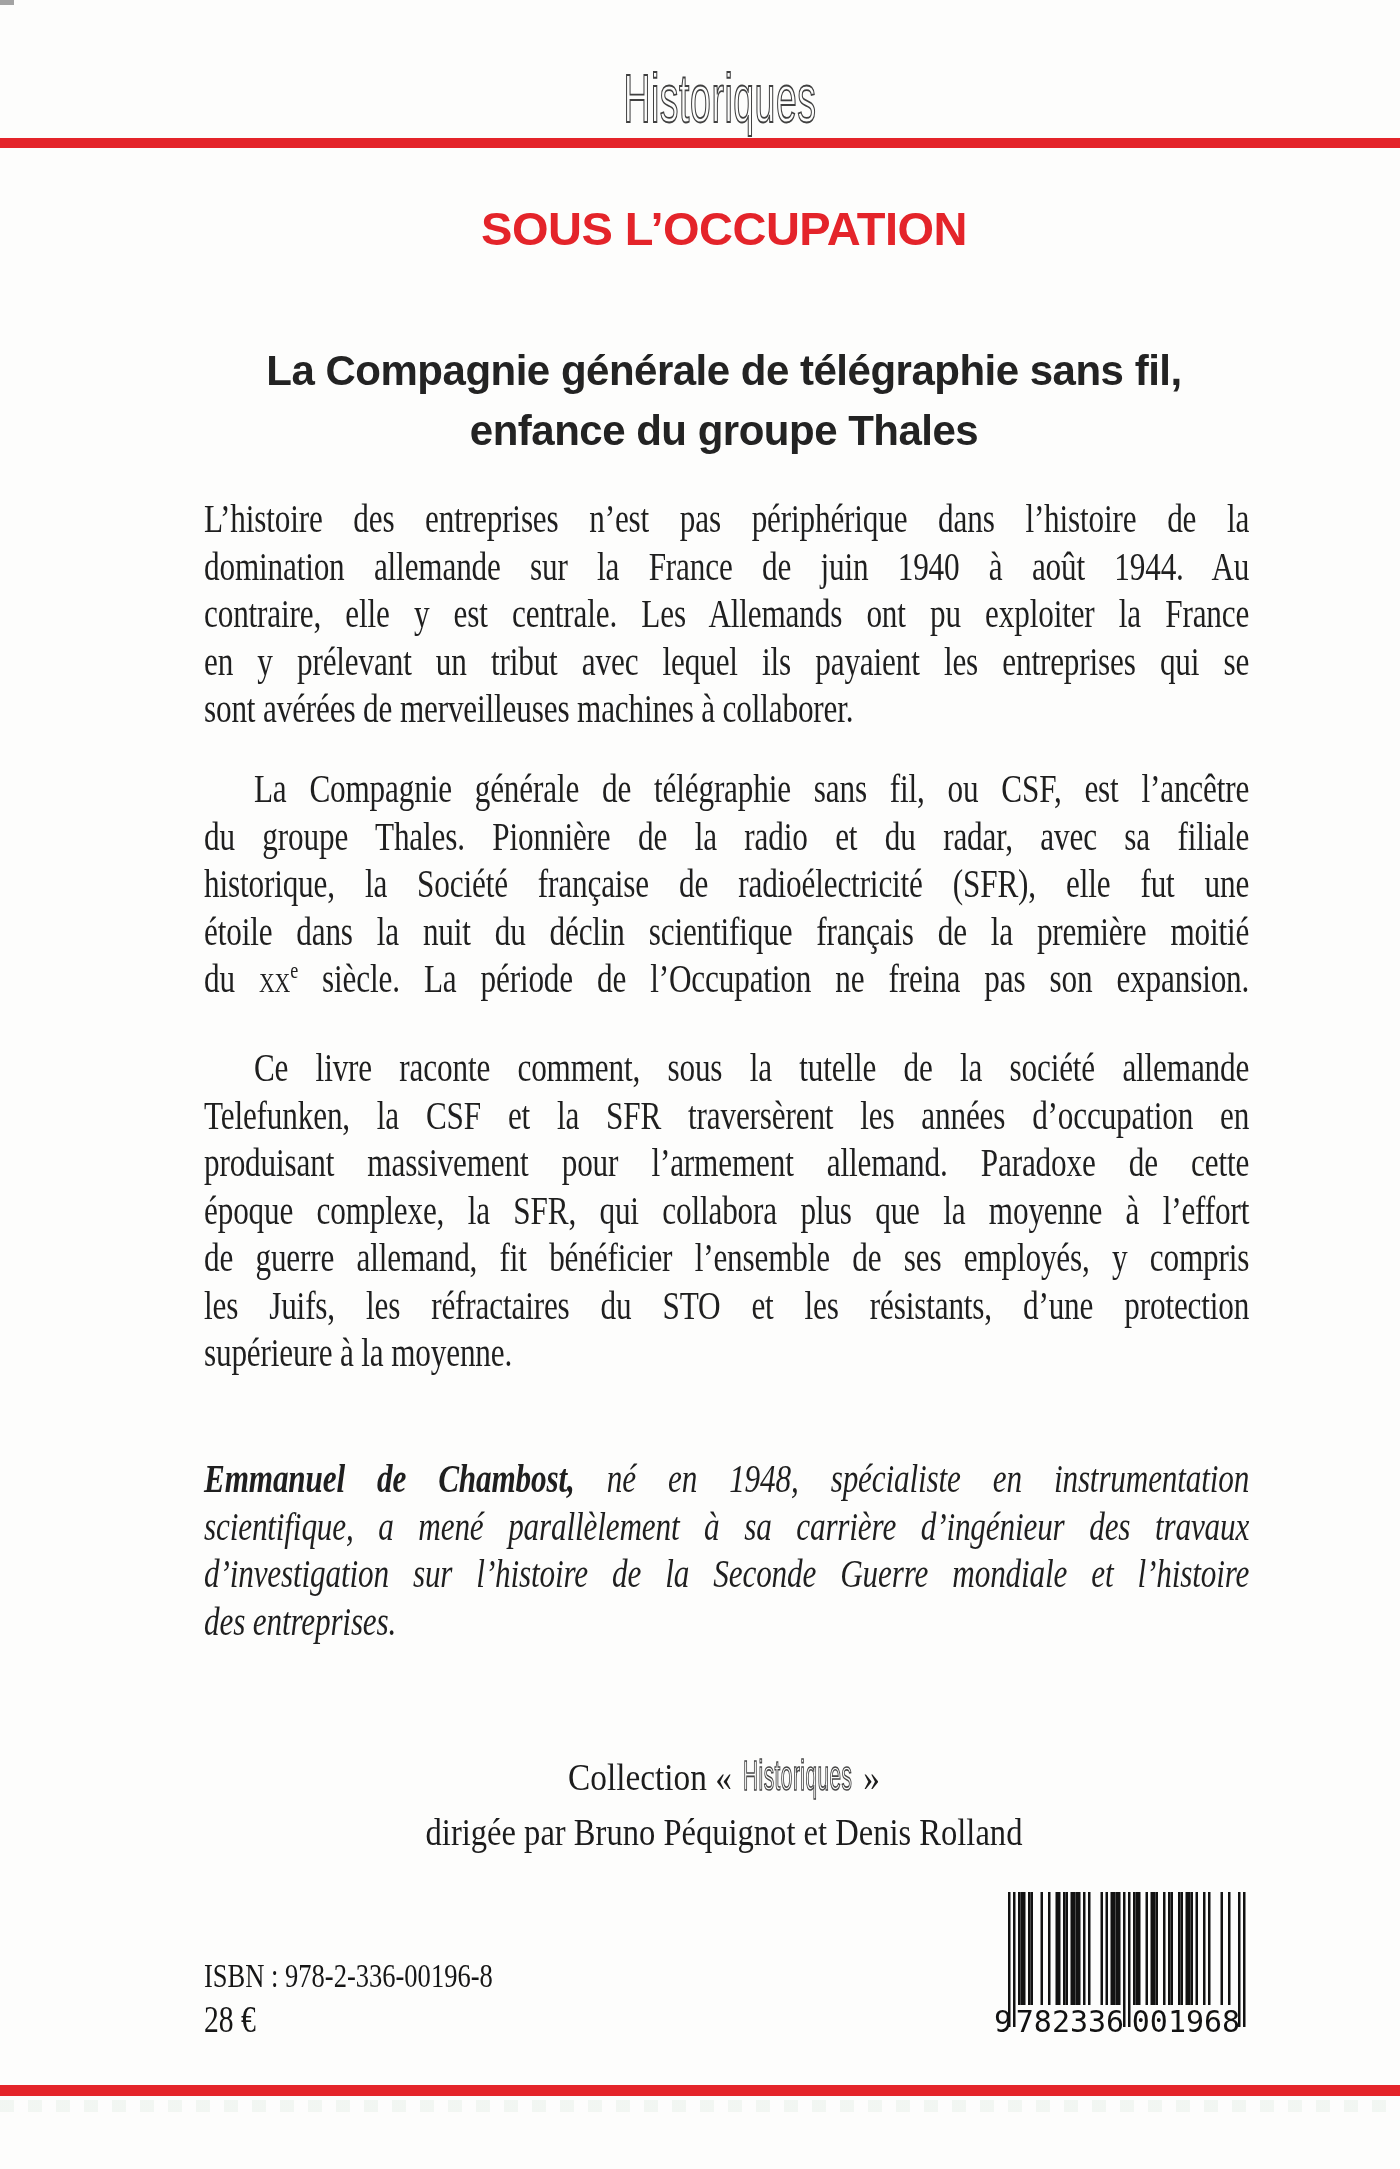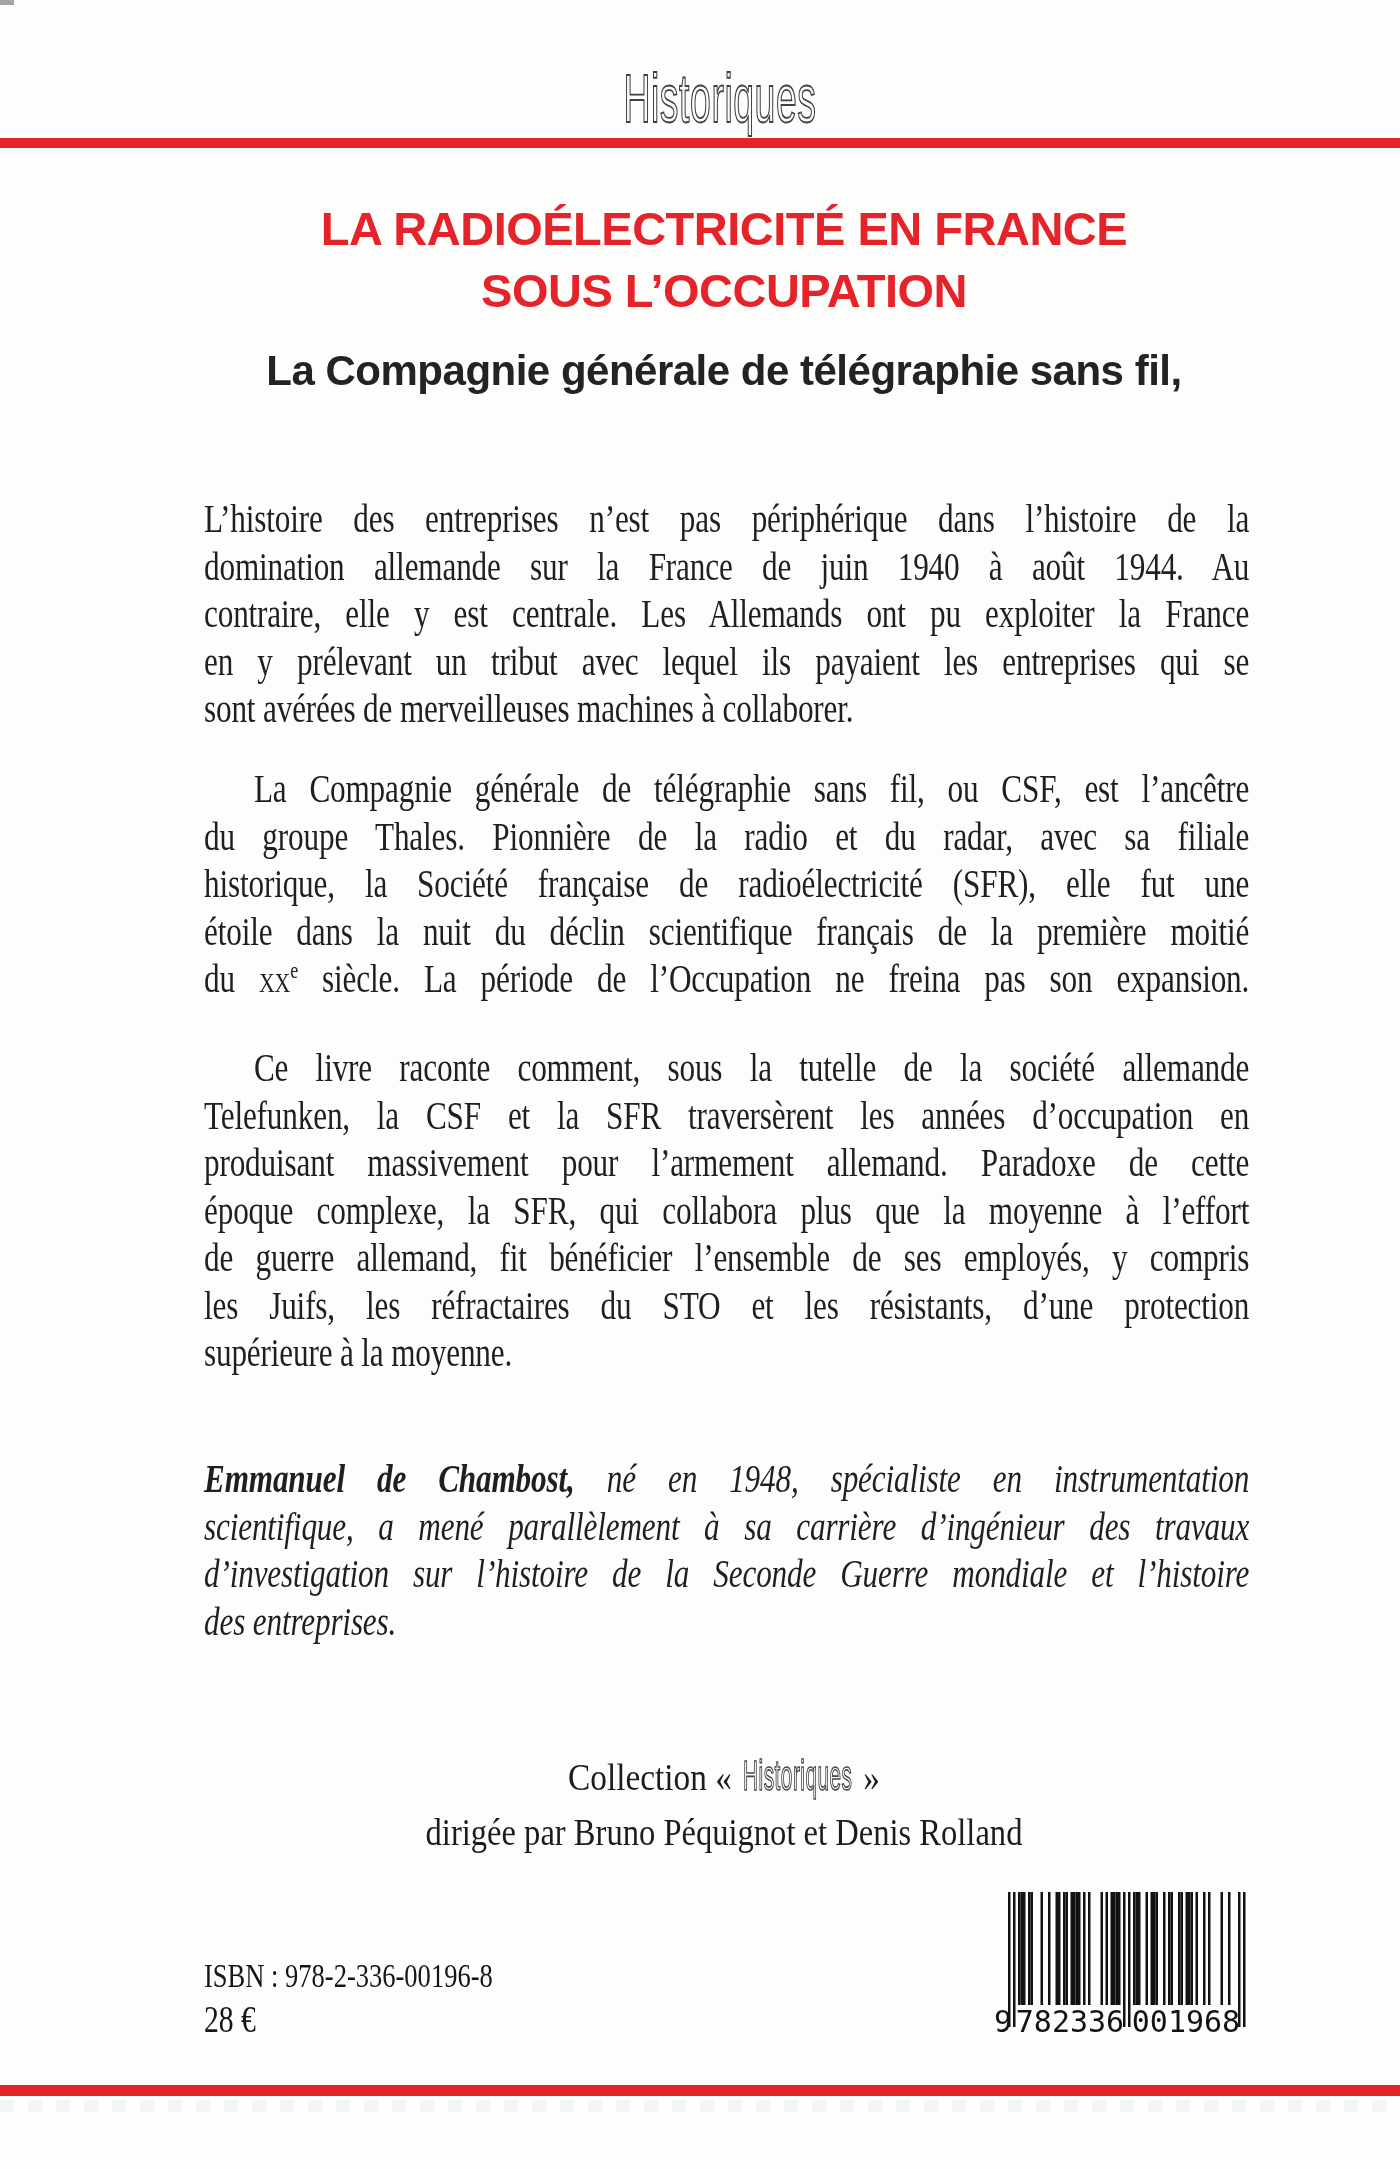--- a/index.html
+++ b/index.html
@@ -69,26 +69,26 @@
 
   <svg class="abs logo-big" width="280" height="84" viewBox="0 0 280 84">
     <g transform="translate(140 66) scale(0.55 1)">
       <text x="0" y="0" text-anchor="middle" font-size="68" fill="none" stroke="#404040" stroke-width="1.8">Historiques</text>
     </g>
   </svg>
 
   <div class="abs rule rule-top"></div>
 
   <div class="abs title">
-    <div>LA RADIOÉLECTRICITÉ EN FRANCE</div>
     <div>SOUS L’OCCUPATION</div>
   </div>
 
   <div class="abs subtitle">
     <div>La Compagnie générale de télégraphie sans fil,</div>
+    <div>enfance du groupe Thales</div>
   </div>
 
   <div class="abs para" style="top:495px;">
     <div class="bline">L’histoire des entreprises n’est pas périphérique dans l’histoire de la</div>
     <div class="bline">domination allemande sur la France de juin 1940 à août 1944. Au</div>
     <div class="bline">contraire, elle y est centrale. Les Allemands ont pu exploiter la France</div>
     <div class="bline">en y prélevant un tribut avec lequel ils payaient les entreprises qui se</div>
     <div class="bline lastl">sont avérées de merveilleuses machines à collaborer.</div>
   </div>
 

